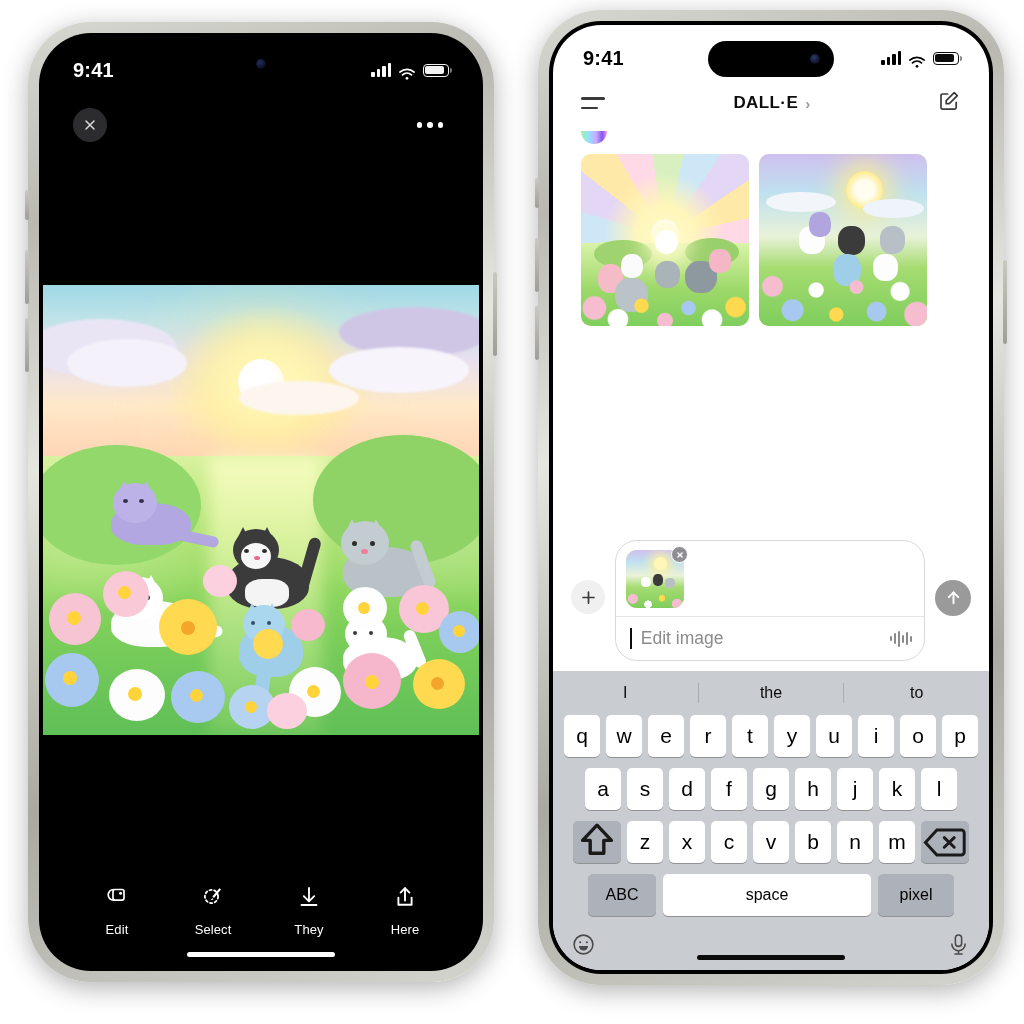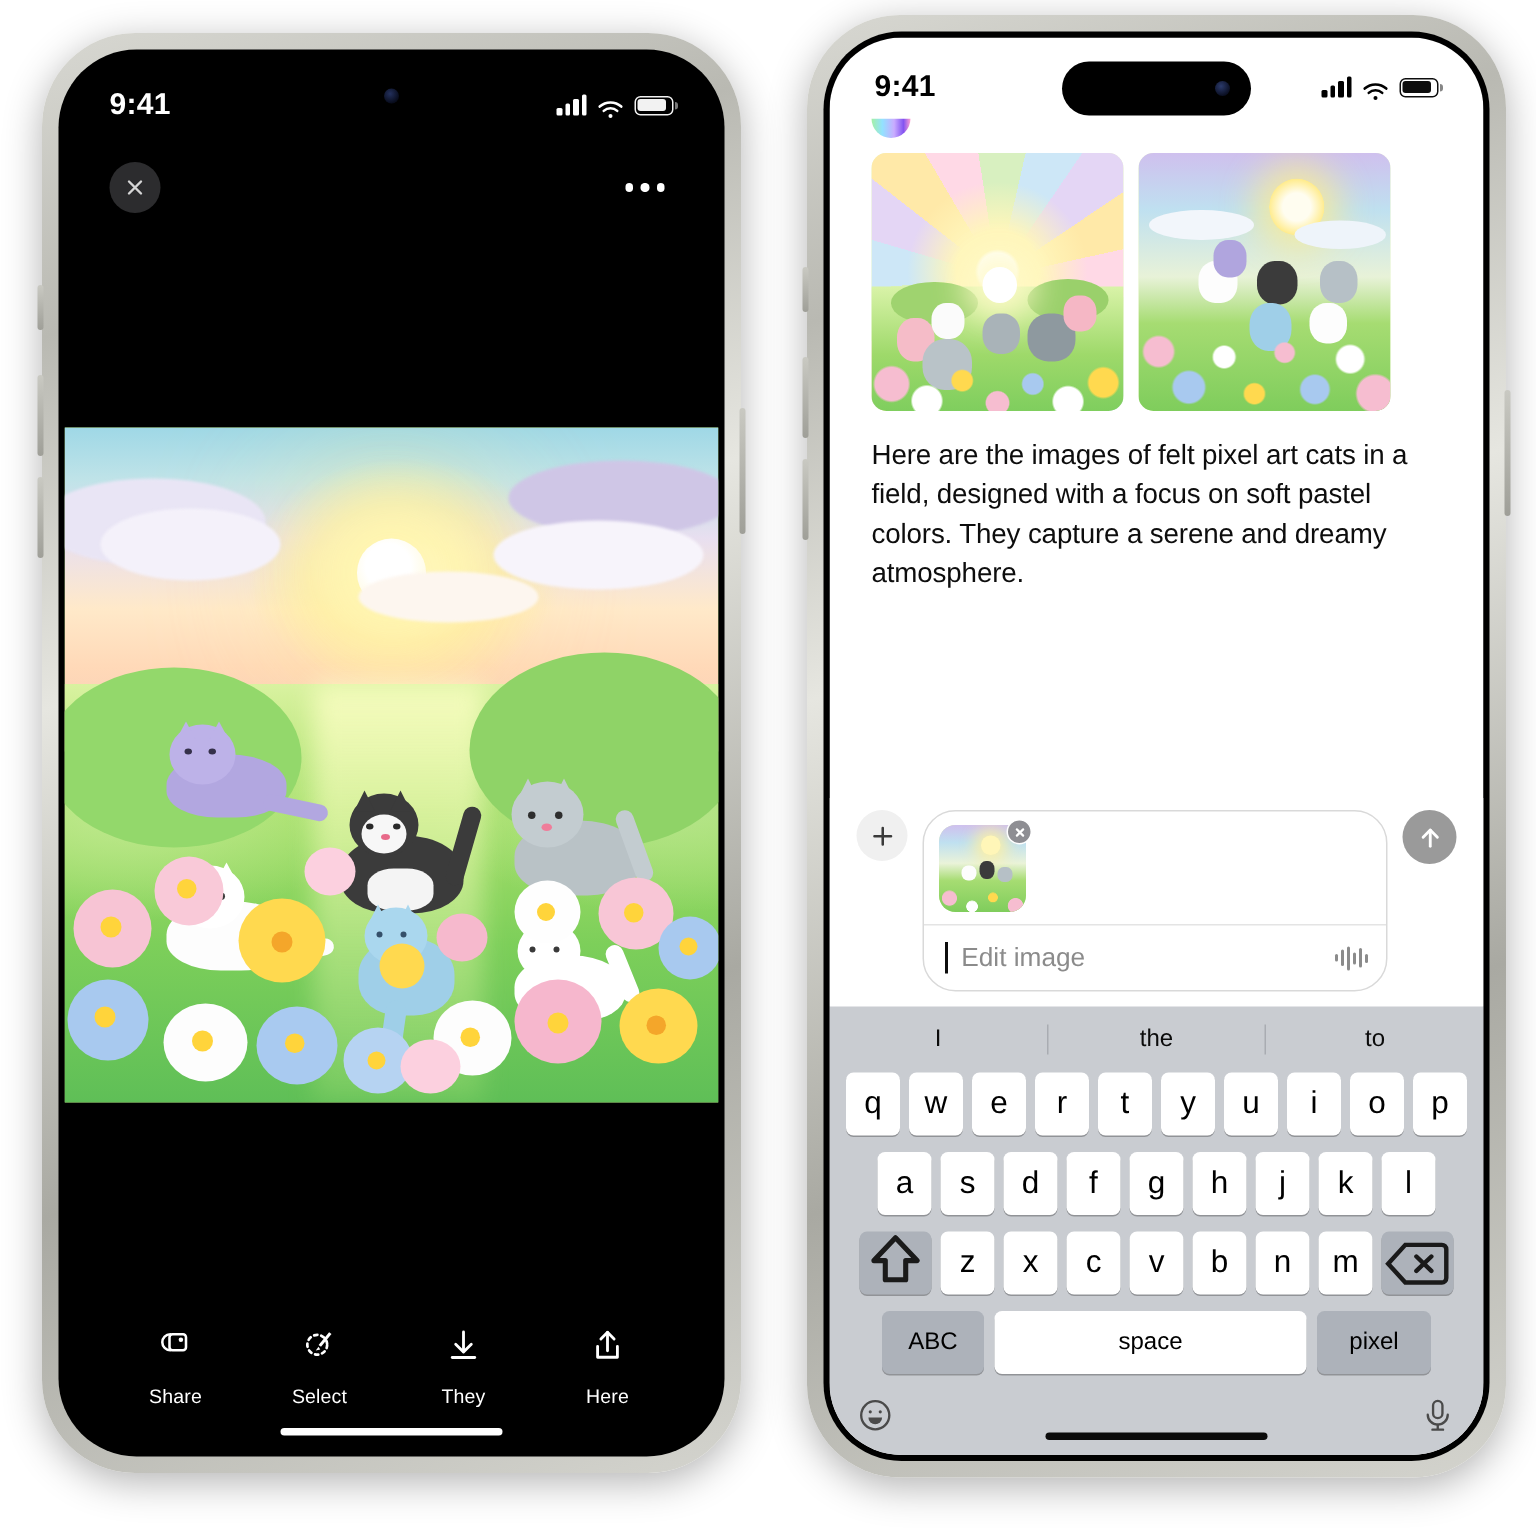--- a/index.html
+++ b/index.html
@@ -173,21 +173,21 @@
   .dalle-avatar {
     width: 26px; height: 13px; border-radius: 0 0 13px 13px;
     background: linear-gradient(90deg,#9ff0a1 0%,#8de0ff 28%,#c6a8ff 58%,#7d4bf0 82%,#ff9bd0 100%);
     margin-bottom: 10px; opacity:.95;
   }
   .img-row { display:flex; gap: 10px; }
   .gen-img { width: 168px; height: 172px; border-radius: 10px; overflow:hidden; position:relative; background:#e8f7c8; }
   .msg-text { margin-top: 16px; font-size: 18.5px; line-height: 1.42; letter-spacing: -.1px; color:#0d0d0d; }
 
   
-  .composer { padding: 8px 18px 10px 18px; display:flex; align-items:flex-start; gap: 10px; background:#fff; }
+  .composer { padding: 8px 18px 10px 18px; display:flex; align-items:center; gap: 10px; background:#fff; }
   .plus-btn {
     width: 34px; height: 34px; border-radius:50%; background:#f0f0f0;
     display:flex; align-items:center; justify-content:center; margin-bottom: 7px; flex:none;
   }
   .plus-btn svg { width: 17px; height: 17px; }
   .input-wrap {
     flex:1; border:1px solid #d9d9d9; border-radius: 22px; background:#fff; overflow:hidden;
   }
   .attach-area { padding: 9px 10px 8px 10px; border-bottom: 1px solid #e4e4e4; }
   .thumb { width: 58px; height: 58px; border-radius: 11px; position:relative; overflow:visible; }
@@ -405,21 +405,21 @@
 
           <div class="viewer-toolbar">
             <div class="tool">
               <span>
                 <svg viewBox="0 0 24 24" fill="none" stroke="#fff" stroke-width="1.7" stroke-linecap="round" stroke-linejoin="round">
                   <path d="M8.5 4.5a5.3 5.3 0 0 0 0 10.6"></path>
                   <rect x="8" y="4.5" width="11" height="10.6" rx="2"></rect>
                   <circle cx="15.6" cy="8.2" r="1.5" fill="#fff" stroke="none"></circle>
                 </svg>
               </span>
-              <span class="tool-label">Share</span>
+              <span class="tool-label">Edit</span>
             </div>
             <div class="tool">
               <span>
                 <svg viewBox="0 0 24 24" fill="none" stroke="#fff" stroke-width="1.8" stroke-linecap="round">
                   <circle cx="10.5" cy="11.5" r="6.6" stroke-dasharray="2.2 2.6"></circle>
                   <path d="M20 4.4l-1.6-1.2-7 8.4 1.6 1.3 7-8.5z" fill="#fff" stroke="none"></path>
                   <path d="M11.4 12.9l-1.9 2.4 3-.7-1.1-1.7z" fill="#fff" stroke="none"></path>
                 </svg>
               </span>
               <span class="tool-label">Select</span>
@@ -482,20 +482,36 @@
                     <path d="M5 8.8a7.6 7.6 0 0 1 10 0"></path>
                     <circle cx="10" cy="12.6" r="1.5" fill="currentColor" stroke="none"></circle>
                 </svg>
               </span>
               <span class="batt">
                   <i></i>
                 </span>
             </div>
           </div>
 
+          <div class="chat-nav">
+            <div class="hamburger">
+                <i></i>
+                <i></i>
+              </div>
+            <div class="chat-title">
+              <span>DALL·E</span>
+              <span class="chev">›</span>
+            </div>
+            <div class="compose-icon">
+              <svg viewBox="0 0 24 24" fill="none" stroke="#3a3a3a" stroke-width="1.7" stroke-linecap="round" stroke-linejoin="round">
+                <path d="M19.2 13.4v5.2a1.6 1.6 0 0 1-1.6 1.6H5.6A1.6 1.6 0 0 1 4 18.6V6.6A1.6 1.6 0 0 1 5.6 5h5.1"></path>
+                <path d="M17.2 3.6l3.1 3.1-8 8H9.2v-3.1l8-8z"></path>
+              </svg>
+            </div>
+          </div>
 
           <div class="chat-body">
             <div class="dalle-avatar"></div>
 
             <div class="img-row">
               <div class="gen-img">
                 <div style="position:absolute;inset:0;background:
                     radial-gradient(circle at 50% 46%, #ffffff 0 10%, #fff6bb 12% 22%, rgba(255,246,187,0) 48%),
                     conic-gradient(from 200deg at 50% 48%, #ffe9a8 0 6%, #ffd9e6 6% 12%, #d8f0c0 12% 18%, #cde7f7 18% 24%, #e4d6f5 24% 30%, #ffe9a8 30% 36%, #ffd9e6 36% 42%, #d8f0c0 42% 48%, #cde7f7 48% 54%, #e4d6f5 54% 60%, #ffe9a8 60% 66%, #ffd9e6 66% 72%, #d8f0c0 72% 78%, #cde7f7 78% 84%, #e4d6f5 84% 90%, #ffe9a8 90% 100%);"></div>
                 <div style="position:absolute;left:0;right:0;top:52%;bottom:0;background:linear-gradient(180deg,#d9f3a8,#9ed96a 55%,#7fce5e);"></div>
@@ -533,21 +549,20 @@
                     radial-gradient(circle at 20% 78%, #a8c9ef 0 7%, transparent 8%),
                     radial-gradient(circle at 34% 50%, #fff 0 6%, transparent 7%),
                     radial-gradient(circle at 46% 84%, #ffd94f 0 6%, transparent 7%),
                     radial-gradient(circle at 58% 46%, #f6bdd0 0 6%, transparent 7%),
                     radial-gradient(circle at 70% 80%, #a8c9ef 0 7%, transparent 8%),
                     radial-gradient(circle at 84% 52%, #fff 0 6%, transparent 7%),
                     radial-gradient(circle at 94% 84%, #f6bdd0 0 7%, transparent 8%);"></div>
               </div>
             </div>
 
-            <div class="msg-text">Here are the images of felt pixel art cats in a field, designed with a focus on soft pastel colors. They capture a serene and dreamy atmosphere.</div>
           </div>
 
           <div class="composer">
             <div class="plus-btn">
               <svg viewBox="0 0 20 20" stroke="#3a3a3a" stroke-width="2" stroke-linecap="round">
                   <path d="M10 3.5v13M3.5 10h13"></path>
                 </svg>
             </div>
             <div class="input-wrap">
               <div class="attach-area">

